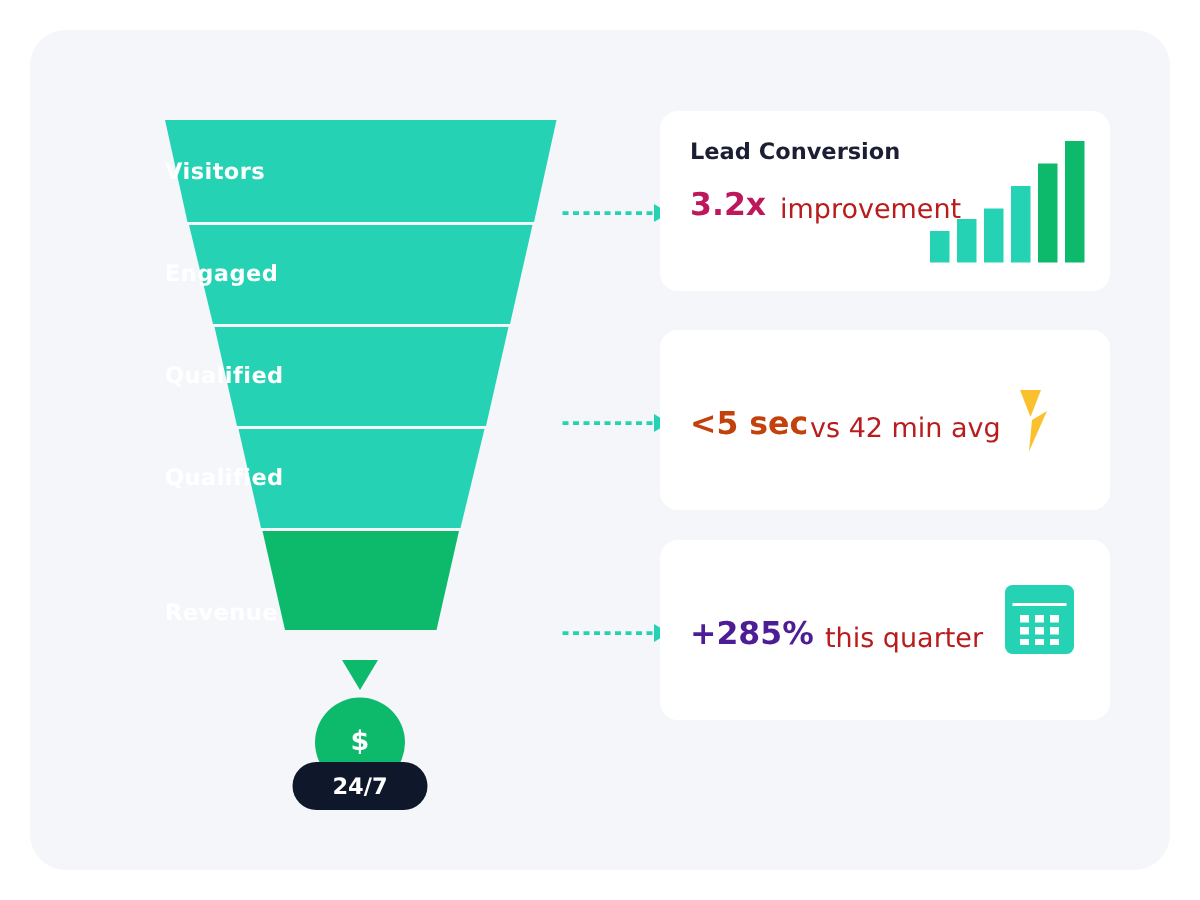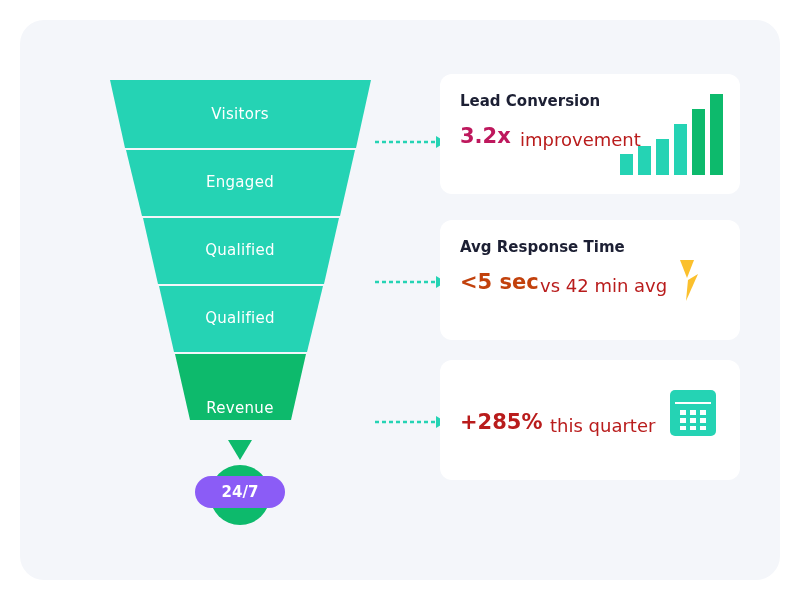--- a/index.html
+++ b/index.html
@@ -6,39 +6,39 @@
   body {
     width: 800px; height: 600px; background: #ffffff;
     font-family: "DejaVu Sans", sans-serif; position: relative; overflow: hidden;
   }
   .panel {
     position: absolute; left: 20px; top: 20px; width: 760px; height: 560px;
     background: #f4f6fa; border-radius: 24px;
   }
   .funnel-svg { position: absolute; left: 0; top: 0; }
   .stage-label {
-    position: absolute; width: 260px; left: 110px; text-align: center;
-    color: #ffffff; font-weight: normal; font-size: 15px; letter-spacing: 0.3px;
+    position: absolute; width: 260px; left: 110px; text-align: left;
+    color: #ffffff; font-weight: bold; font-size: 15px; letter-spacing: 0.3px;
   }
   .card {
     position: absolute; left: 440px; width: 300px; height: 120px;
     background: #ffffff; border-radius: 12px;
   }
   .card-title {
     position: absolute; left: 20px; top: 18px; font-size: 15px; font-weight: bold; color: #1c1f33;
   }
   .metric {
     position: absolute; left: 20px; top: 50px; font-size: 21px; font-weight: bold;
   }
   .metric-sub {
     position: absolute; top: 55px; font-size: 18px; color: #b91c1c;
   }
   .badge {
-    position: absolute; left: 195px; top: 476px; width: 90px; height: 32px;
-    background: #8b5cf6; border-radius: 16px; color: #fff; font-weight: bold;
+    position: absolute; left: 195px; top: 508px; width: 90px; height: 32px;
+    background: #0f172a; border-radius: 16px; color: #fff; font-weight: bold;
     font-size: 15px; text-align: center; line-height: 32px;
   }
   .dollar {
     position: absolute; left: 210px; top: 465px; width: 60px; height: 60px;
     border-radius: 50%; background: #0dba6c; color: #fff; font-weight: bold;
     font-size: 18px; text-align: center; line-height: 60px;
   }
   .drop-arrow {
     position: absolute; left: 228px; top: 440px; width: 0; height: 0;
     border-left: 12px solid transparent; border-right: 12px solid transparent;
@@ -89,31 +89,30 @@
     <rect x="180" y="80" width="13" height="21" fill="#25d3b4"></rect>
     <rect x="198" y="72" width="13" height="29" fill="#25d3b4"></rect>
     <rect x="216" y="65" width="13" height="36" fill="#25d3b4"></rect>
     <rect x="234" y="50" width="13" height="51" fill="#25d3b4"></rect>
     <rect x="252" y="35" width="13" height="66" fill="#0dba6c"></rect>
     <rect x="270" y="20" width="13" height="81" fill="#0dba6c"></rect>
   </svg>
 </div>
 
 <div class="card" style="top:220px">
-  <div class="card-title">Avg Response Time</div>
   <div class="metric" style="color:#c2410c">&lt;5 sec</div>
   <div class="metric-sub" style="left:100px">vs 42 min avg</div>
   <svg style="position:absolute;left:238px;top:40px" width="24" height="42">
     <polygon points="2,0 16,0 9,18" fill="#fbc02d"></polygon>
     <polygon points="10,20 20,14 8,41" fill="#fbc02d"></polygon>
   </svg>
 </div>
 
 <div class="card" style="top:360px">
-  <div class="metric" style="color:#b91c1c">+285%</div>
+  <div class="metric" style="color:#4c1d95">+285%</div>
   <div class="metric-sub" style="left:110px">this quarter</div>
   <svg style="position:absolute;left:230px;top:30px" width="46" height="46">
     <rect x="0" y="0" width="46" height="46" rx="5" fill="#25d3b4"></rect>
     <rect x="5" y="12" width="36" height="2" fill="#ffffff"></rect>
     <rect x="10" y="20" width="6" height="5" fill="#ffffff"></rect>
     <rect x="20" y="20" width="6" height="5" fill="#ffffff"></rect>
     <rect x="30" y="20" width="6" height="5" fill="#ffffff"></rect>
     <rect x="10" y="28" width="6" height="5" fill="#ffffff"></rect>
     <rect x="20" y="28" width="6" height="5" fill="#ffffff"></rect>
     <rect x="30" y="28" width="6" height="5" fill="#ffffff"></rect>

